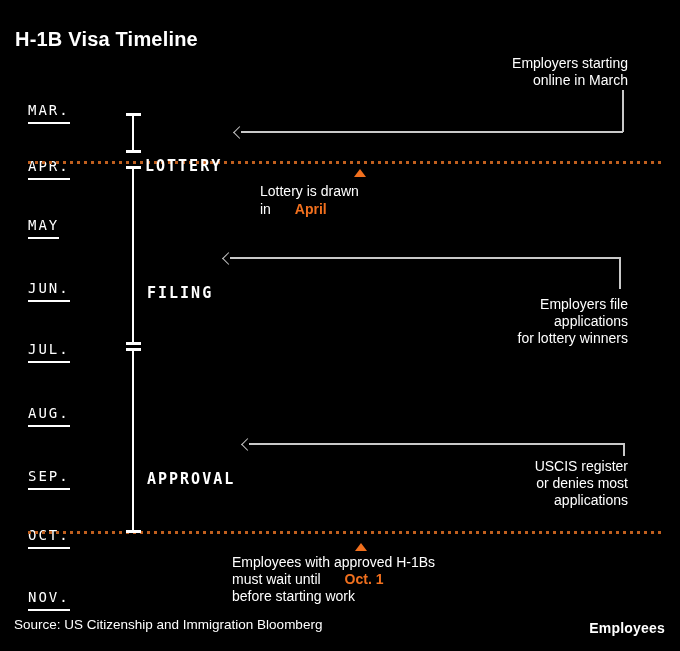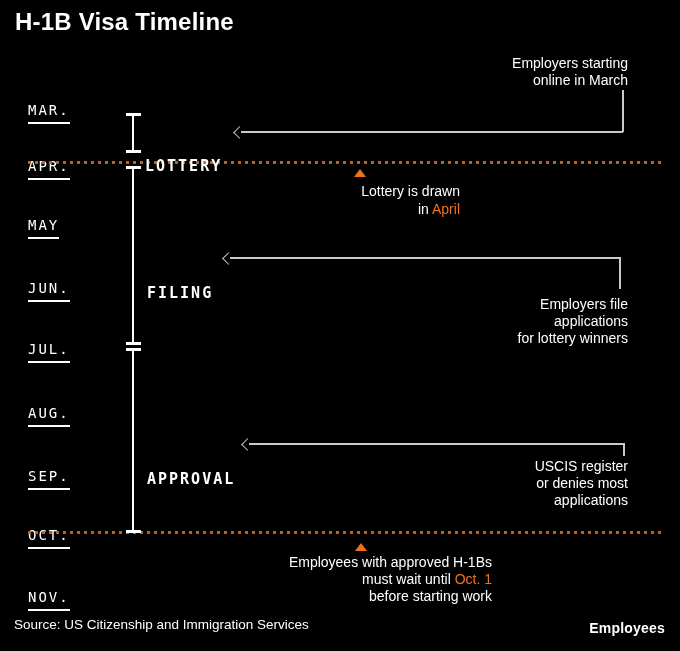--- a/index.html
+++ b/index.html
@@ -4,21 +4,21 @@
 <style>
   :root{
     --bg:#000000; --fg:#ffffff; --accent:#f1701e; --dots:#c05f1e; --line:#c9c9c9;
   }
   html,body{margin:0;padding:0;background:var(--bg);}
   .chart{
     position:relative; width:680px; height:651px; background:var(--bg);
     font-family:"Liberation Sans", sans-serif; color:var(--fg); overflow:hidden;
   }
   .abs{position:absolute;}
-  .title{left:15px; top:8px; font-size:24px; font-weight:bold; letter-spacing:.2px;}
+  .title{left:15px; top:28px; font-size:20px; font-weight:bold; letter-spacing:.2px;}
   
   .month{left:28px;margin-top:20px;}
   .month-label{
     display:inline-block; font-family:"DejaVu Sans Mono", monospace;
     font-size:14px; letter-spacing:2px; padding-bottom:4px;
     border-bottom:2px solid var(--fg); line-height:15px;
   }
   
   .dotted{
     left:28px; width:636px; height:3px;
@@ -42,22 +42,22 @@
   }
   
   .note{right:52px; text-align:right; font-size:14px; line-height:17px;}
   .note b{font-weight:normal;margin-top:24px;}
   
   .triangle-up{
     width:0; height:0;
     border-left:6px solid transparent; border-right:6px solid transparent;
     border-bottom:8px solid var(--accent);
   }
-  .callout{text-align:right; font-size:14px;}
-  .callout .accent{color:var(--accent); font-weight:normal;}
+  .callout{text-align:left; font-size:14px;}
+  .callout .accent{color:var(--accent); font-weight:bold;margin-left:20px;}
   
   .source{left:14px; top:617px; font-size:13.5px;}
   .logo{right:15px; top:620px; font-size:14px; font-weight:bold; letter-spacing:.2px;}
 </style>
 </head>
 <body>
 
 <div class="chart">
 
   <div class="abs title">H-1B Visa Timeline</div>
@@ -119,16 +119,16 @@
     <span>applications</span>
   </div>
 
   <div class="abs triangle-up" style="left:355px;top:543px"></div>
   <div class="abs callout" style="left:232px;top:554px;width:260px;line-height:17px">
     <span>Employees with approved H-1Bs</span><br>
     <span>must wait until </span><span class="accent">Oct. 1</span><br>
     <span>before starting work</span>
   </div>
 
-  <div class="abs source">Source: US Citizenship and Immigration Services</div>
+  <div class="abs source">Source: US Citizenship and Immigration Bloomberg</div>
   <div class="abs logo">Employees</div>
 
 </div>
 
 </body></html>

